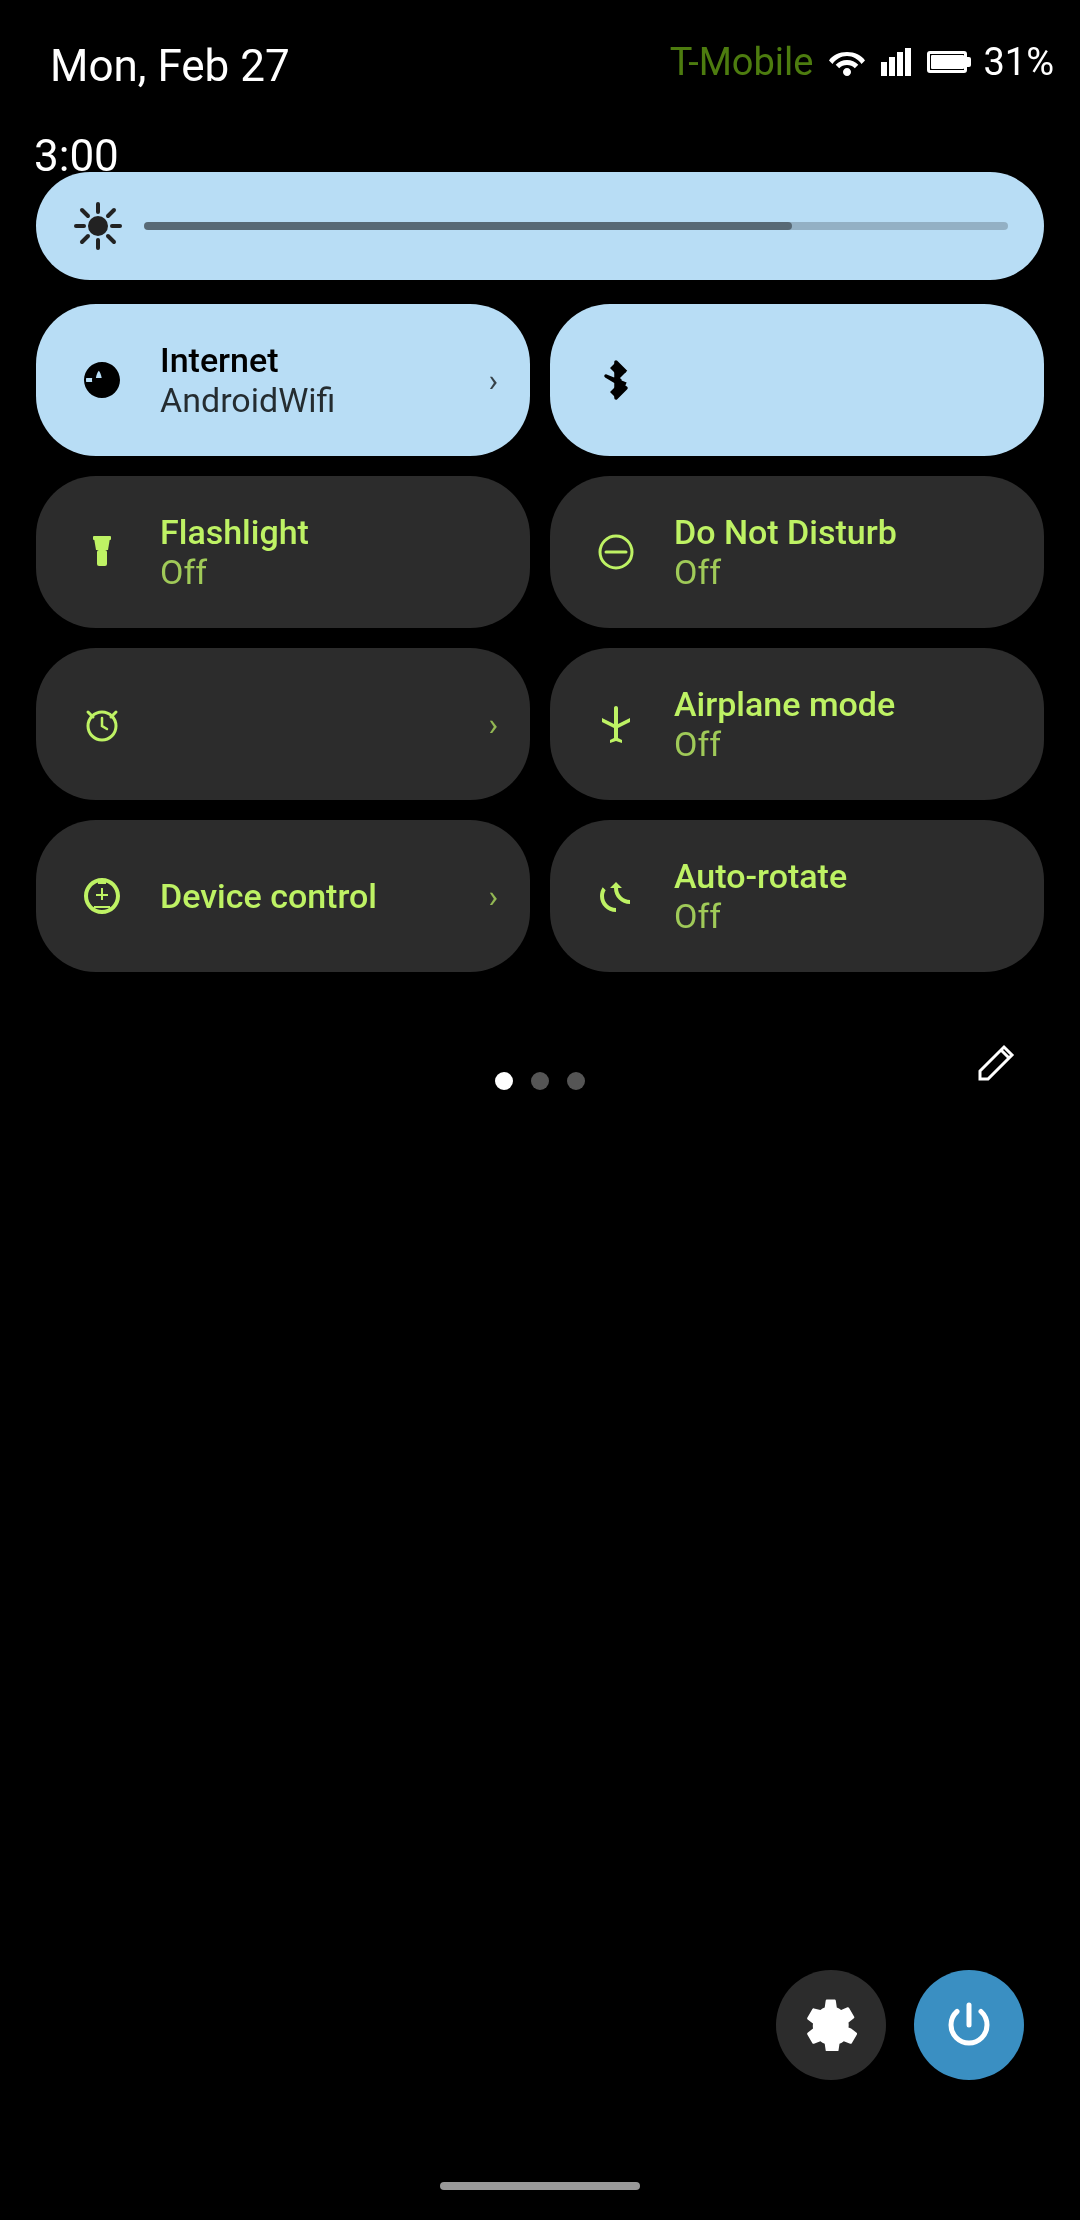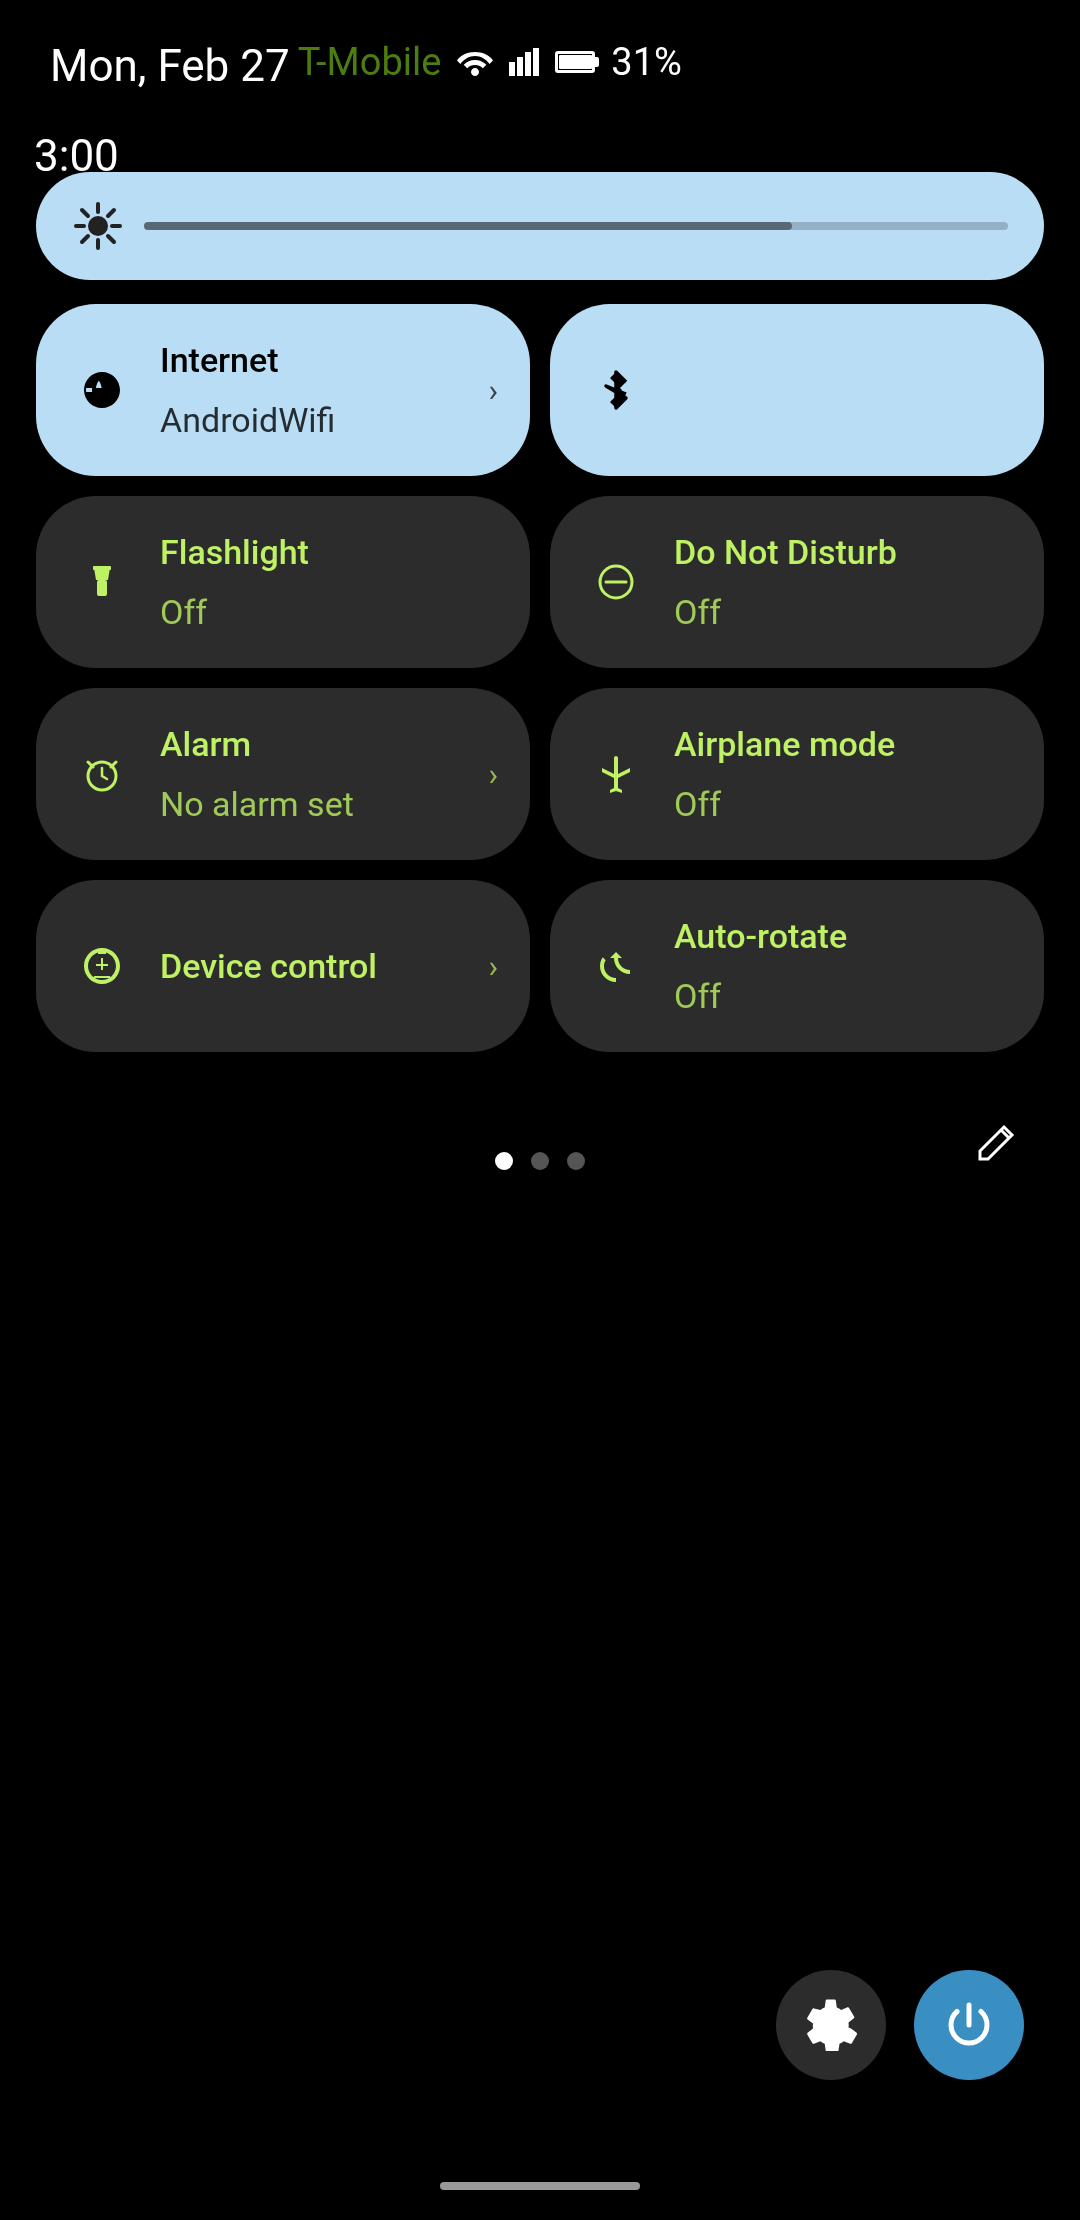--- a/index.html
+++ b/index.html
@@ -11,22 +11,23 @@
       font-family: 'Roboto', sans-serif;
       width: 1080px;
       min-height: 2220px;
       position: relative;
       overflow-x: hidden;
     }
 
     
     .status-bar {
       display: flex;
+      justify-content: space-between;
       align-items: flex-start;
-      padding: 40px 76px 20px 50px;
+      padding: 40px 26px 20px 50px;
       gap: 8px;
     }
 
     .status-date {
       font-size: 44px;
       font-weight: 400;
       color: #fff;
     }
 
     .status-right {
@@ -144,21 +145,21 @@
       height: 60px;
       display: flex;
       align-items: center;
       justify-content: center;
       flex-shrink: 0;
     }
 
     .qs-tile-text {
       display: flex;
       flex-direction: column;
-      gap: 20px;
+      gap: 0;
     }
 
     .qs-tile-label {
       font-size: 34px;
       font-weight: 500;
     }
 
     .qs-tile-sublabel {
       font-size: 34px;
       opacity: 0.8;
@@ -353,24 +354,20 @@
         </div>
       </div>
       <div class="qs-tile inactive">
         <div class="qs-tile-icon">
           <svg width="44" height="44" viewBox="0 0 44 44" fill="currentColor">
     <circle cx="22" cy="24" r="14" fill="none" stroke="currentColor" stroke-width="3"></circle>
     <path d="M22 16v8l5 3" stroke="currentColor" stroke-width="2.5" stroke-linecap="round" fill="none"></path>
     <path d="M8 10l5 5M36 10l-5 5" stroke="currentColor" stroke-width="3" stroke-linecap="round"></path>
   </svg>
         </div>
-        <div class="qs-tile-text">
-          <span class="qs-tile-label">Alarm</span>
-          <span class="qs-tile-sublabel">No alarm set</span>
-        </div>
         <span class="qs-tile-arrow">›</span>
       </div>
       <div class="qs-tile inactive">
         <div class="qs-tile-icon">
           <svg width="44" height="44" viewBox="0 0 44 44" fill="currentColor">
     <path d="M22 4c-1.1 0-2 .9-2 2v16L8 16v4l12 6v10l-4 2v3l6-2 6 2v-3l-4-2V26l12-6v-4L24 22V6c0-1.1-.9-2-2-2z"></path>
   </svg>
         </div>
         <div class="qs-tile-text">
           <span class="qs-tile-label">Airplane mode</span>

